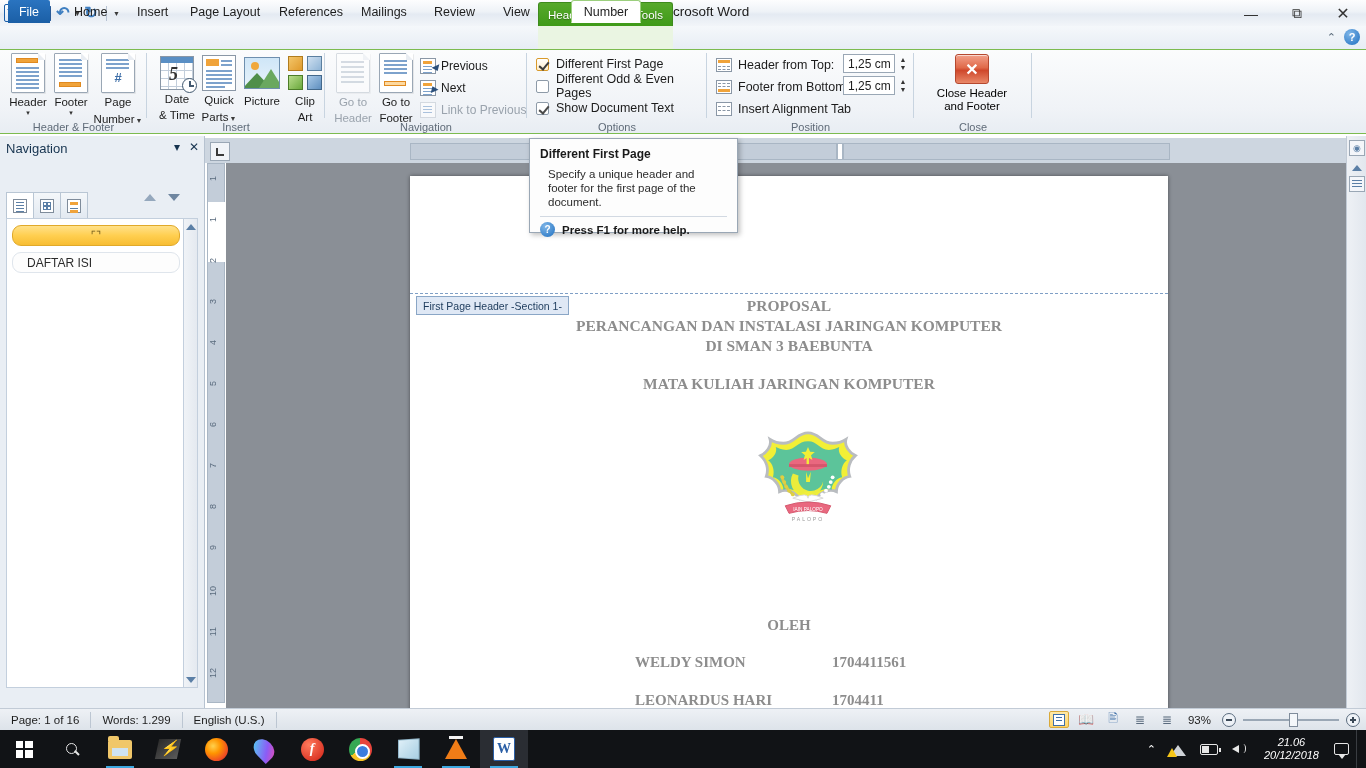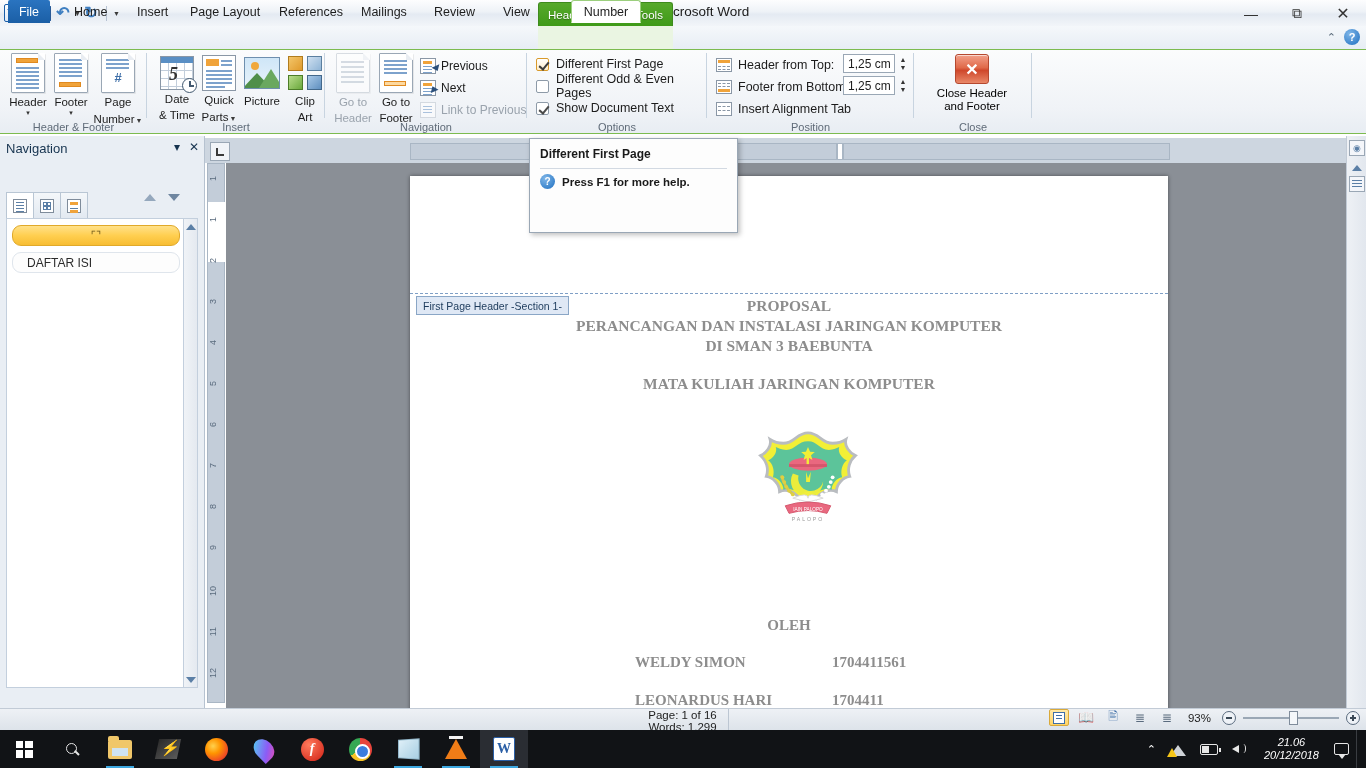--- a/index.html
+++ b/index.html
@@ -260,21 +260,21 @@
   .rrail { position:absolute; top:136px; right:0; width:20px; bottom:60px;
     background:linear-gradient(to right,#eef1f5,#e2e7ee); border-left:1px solid #c2cbd6; }
   .rrail .btn { position:absolute; left:2px; width:16px; height:16px; border:1px solid #9aa7b5; background:#f4f6fa;
      display:flex;align-items:center;justify-content:center; }
   .rrail .minibars{ width:10px;height:9px;background:
       repeating-linear-gradient(to bottom,#5b7fa6 0 1px,transparent 1px 3px); }
 
   
   .statusbar { position:absolute; bottom:38px; left:0; width:1366px; height:22px;
      background:linear-gradient(to bottom,#eef1f5,#dde3ea); border-top:1px solid #c2cbd6;
-     display:flex; align-items:center; font-size:11.5px; color:#1d1d1d;flex-direction:column; }
+     display:flex; align-items:center; font-size:11.5px; color:#1d1d1d; }
   .sb-item { padding:0 11px; height:16px; display:flex; align-items:center; border-right:1px solid #bcc6d2; }
   .sb-right { position:absolute; right:6px; display:flex; align-items:center; gap:7px; }
   .viewbtn { width:20px;height:17px; display:flex;align-items:center;justify-content:center; }
   .viewbtn.active { background:linear-gradient(to bottom,#ffe9a8,#ffd466); border:1px solid #d9a93a; border-radius:2px;}
   .vb-page{width:12px;height:12px;border:1px solid #3f6fa8;background:#fff;position:relative;}
   .vb-page:after{content:"";position:absolute;left:2px;top:2px;right:2px;bottom:2px;
      background:repeating-linear-gradient(to bottom,#3f6fa8 0 1px,transparent 1px 3px);}
   .zoomlbl { font-size:11.5px; margin:0 4px; }
   .zcircle{width:14px;height:14px;border-radius:50%;border:1.5px solid #5a6b7e;position:relative;background:#eef2f7;}
   .zcircle:before{content:"";position:absolute;left:3px;top:5.5px;width:6px;height:1.5px;background:#3a4856;}
@@ -826,20 +826,21 @@
     <div class="btn" style="top:24px;border:none;background:none">
       <span class="sm-tri-up"></span>
     </div>
     <div class="btn" style="top:40px">
       <span class="minibars"></span>
     </div>
   </div>
 
   <div class="tooltip">
     <div class="tt-title">Different First Page</div>
+    <div class="tt-body">Specify a unique header and footer for the first page of the document.</div>
     <div class="tt-hr"></div>
     <div class="tt-foot">
       <span class="tt-q">?</span>
       <span>Press F1 for more help.</span>
     </div>
   </div>
 
   <div class="statusbar">
     <div class="sb-item">Page: 1 of 16</div>
     <div class="sb-item">Words: 1.299</div>

